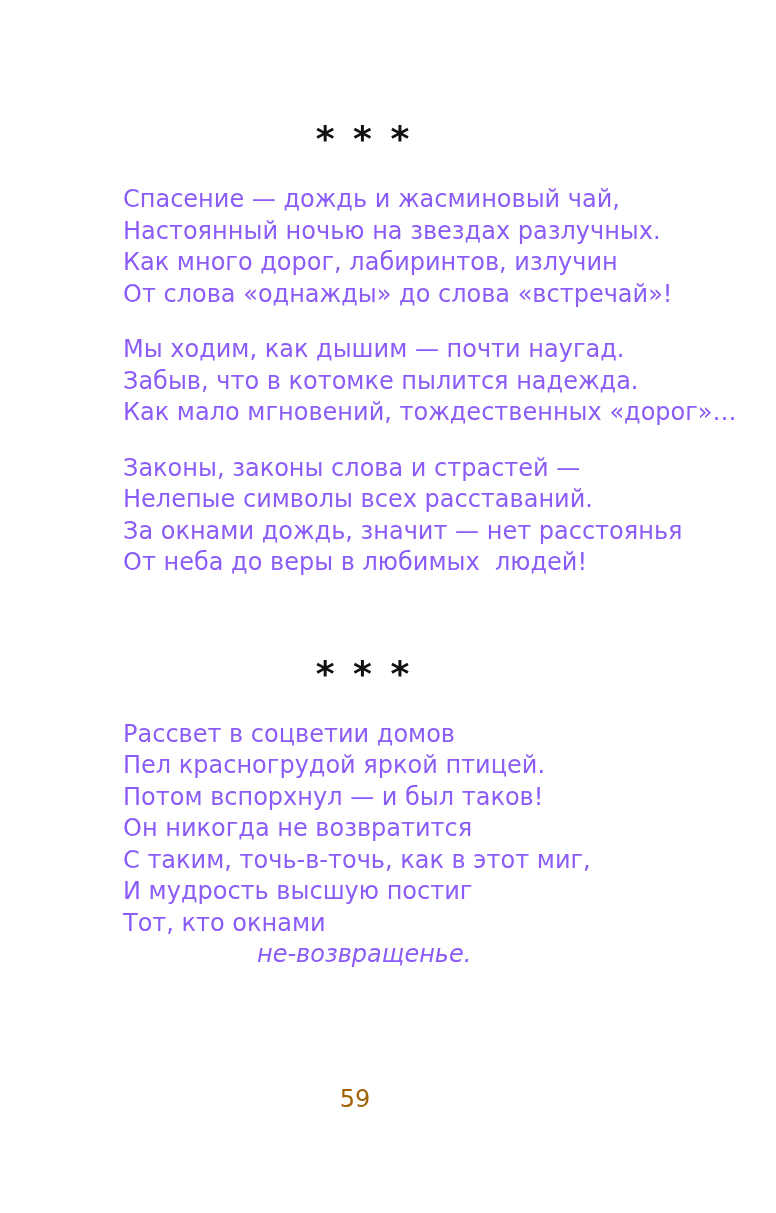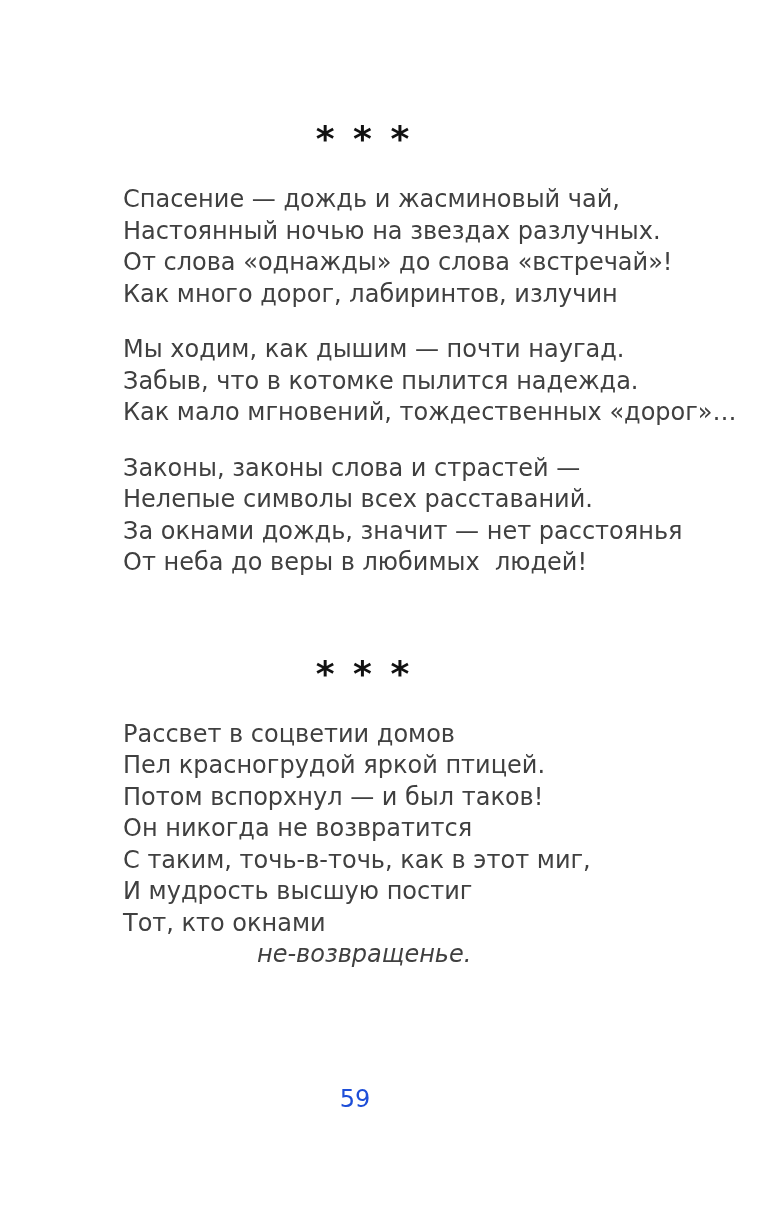--- a/index.html
+++ b/index.html
@@ -34,46 +34,46 @@
   }
   .separator.first { margin-top: 122px; }
   .separator.later { margin-top: 78px; }
   .poem { margin-top: 28px; }
   .stanza { margin-bottom: 24px; }
   .stanza:last-child { margin-bottom: 0; }
   .poem-line {
     font-size: 24px;
     line-height: 31.5px;
     white-space: pre;
-    color: #404040;
+    color: #8b5cf6;
   }
   .poem-line.indented { padding-left: 134px; font-style: italic; }
   .page-number {
     position: absolute;
     left: 123px;
     top: 1084px;
     width: 464px;
     text-align: center;
     font-size: 24px;
     line-height: 30px;
-    color: #1d4ed8;
+    color: #a16207;
   }
 </style>
 </head>
 <body>
 
 <div class="page">
   <div class="content" id="poems-root">
       <div class="separator first">* * *</div>
       <div class="poem">
         <div class="stanza">
           <div class="poem-line">Спасение — дождь и жасминовый чай,</div>
           <div class="poem-line">Настоянный ночью на звездах разлучных.</div>
+          <div class="poem-line">Как много дорог, лабиринтов, излучин</div>
           <div class="poem-line">От слова «однажды» до слова «встречай»!</div>
-          <div class="poem-line">Как много дорог, лабиринтов, излучин</div>
         </div>
         <div class="stanza">
           <div class="poem-line">Мы ходим, как дышим — почти наугад.</div>
           <div class="poem-line">Забыв, что в котомке пылится надежда.</div>
           <div class="poem-line">Как мало мгновений, тождественных «дорог»…</div>
         </div>
         <div class="stanza">
           <div class="poem-line">Законы, законы слова и страстей —</div>
           <div class="poem-line">Нелепые символы всех расставаний.</div>
           <div class="poem-line">За окнами дождь, значит — нет расстоянья</div>

